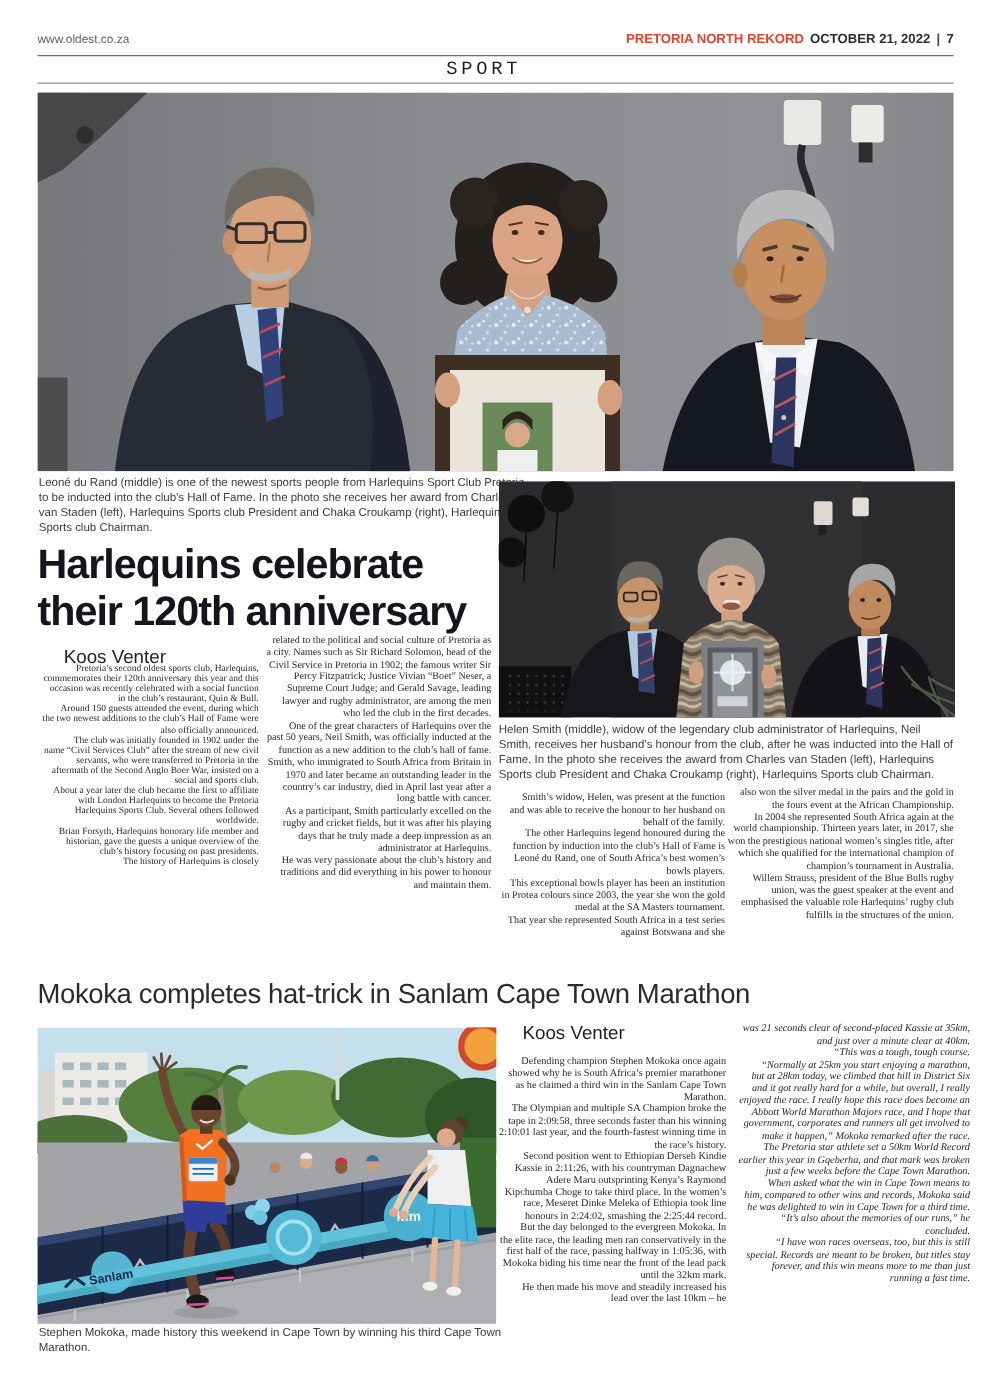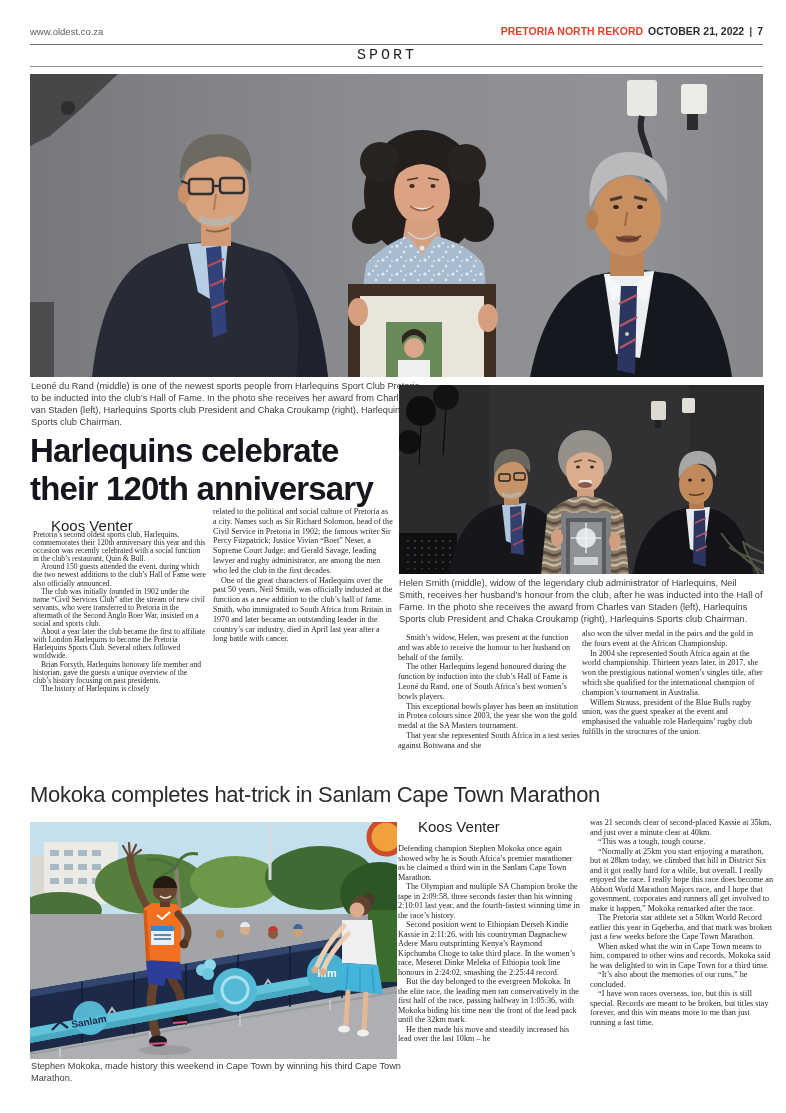--- a/index.html
+++ b/index.html
@@ -19,30 +19,30 @@
   .photo{display:block;}
   
   .caption{font-size:9.2px;line-height:12px;color:#3c3c3c;}
   
   .headline1{left:30px;top:432px;width:390px;font-weight:bold;font-size:33px;line-height:37.5px;
              letter-spacing:-0.8px;color:#15151d;}
   .byline{font-size:15px;color:#1f1f1f;padding-left:20px;}
   .headline2{left:30px;top:780px;width:745px;font-size:22px;line-height:30px;font-weight:400;
              letter-spacing:-0.3px;color:#2b2b2b;}
   
-  .bodycol{font-family:"Liberation Serif",serif;color:#282828;text-align:left;}
+  .bodycol{font-family:"Liberation Serif",serif;color:#282828;text-align:right;}
   .bodycol p{margin:0;}
   .bodycol p + p{text-indent:8px;}
   .indent-first p:first-child{text-indent:8px;}
   .a1c1{left:33px;top:531px;width:174px;font-size:7.6px;line-height:8.1px;}
   .a1c2{left:213px;top:507px;width:180px;font-size:8.1px;line-height:9.8px;}
   .a1c3{left:398px;top:633px;width:182px;font-size:8.1px;line-height:9.8px;}
   .a1c4{left:582px;top:629px;width:181px;font-size:8.1px;line-height:9.8px;}
   .a2c1{left:398px;top:844px;width:183px;font-size:8.2px;line-height:9.5px;}
-  .a2c2{left:590px;top:818px;width:186px;font-size:8.2px;line-height:9.5px;}
+  .a2c2{left:590px;top:818px;width:186px;font-size:8.2px;line-height:9.5px;font-style:italic;}
 </style>
 </head>
 <body>
 
 <div id="page">
 
   <div class="abs url">www.oldest.co.za</div>
   <div class="abs masthead">
     <span class="red">PRETORIA NORTH REKORD</span><span>OCTOBER 21, 2022</span><span class="sep">|</span><span>7</span>
   </div>
@@ -165,20 +165,22 @@
     <p>Pretoria’s second oldest sports club, Harlequins, commemorates their 120th anniversary this year and this occasion was recently celebrated with a social function in the club’s restaurant, Quin &amp; Bull.</p>
     <p>Around 150 guests attended the event, during which the two newest additions to the club’s Hall of Fame were also officially announced.</p>
     <p>The club was initially founded in 1902 under the name “Civil Services Club” after the stream of new civil servants, who were transferred to Pretoria in the aftermath of the Second Anglo Boer War, insisted on a social and sports club.</p>
     <p>About a year later the club became the first to affiliate with London Harlequins to become the Pretoria Harlequins Sports Club. Several others followed worldwide.</p>
     <p>Brian Forsyth, Harlequins honorary life member and historian, gave the guests a unique overview of the club’s history focusing on past presidents.</p>
     <p>The history of Harlequins is closely</p>
   </div>
   <div class="abs bodycol a1c2">
     <p>related to the political and social culture of Pretoria as a city. Names such as Sir Richard Solomon, head of the Civil Service in Pretoria in 1902; the famous writer Sir Percy Fitzpatrick; Justice Vivian “Boet” Neser, a Supreme Court Judge; and Gerald Savage, leading lawyer and rugby administrator, are among the men who led the club in the first decades.</p>
     <p>One of the great characters of Harlequins over the past 50 years, Neil Smith, was officially inducted at the function as a new addition to the club’s hall of fame. Smith, who immigrated to South Africa from Britain in 1970 and later became an outstanding leader in the country’s car industry, died in April last year after a long battle with cancer.</p>
+    <p>As a participant, Smith particularly excelled on the rugby and cricket fields, but it was after his playing days that he truly made a deep impression as an administrator at Harlequins.</p>
+    <p>He was very passionate about the club’s history and traditions and did everything in his power to honour and maintain them.</p>
   </div>
   <div class="abs bodycol a1c3 indent-first">
     <p>Smith’s widow, Helen, was present at the function and was able to receive the honour to her husband on behalf of the family.</p>
     <p>The other Harlequins legend honoured during the function by induction into the club’s Hall of Fame is Leoné du Rand, one of South Africa’s best women’s bowls players.</p>
     <p>This exceptional bowls player has been an institution in Protea colours since 2003, the year she won the gold medal at the SA Masters tournament.</p>
     <p>That year she represented South Africa in a test series against Botswana and she</p>
   </div>
   <div class="abs bodycol a1c4">
     <p>also won the silver medal in the pairs and the gold in the fours event at the African Championship.</p>
     <p>In 2004 she represented South Africa again at the world championship. Thirteen years later, in 2017, she won the prestigious national women’s singles title, after which she qualified for the international champion of champion’s tournament in Australia.</p>

